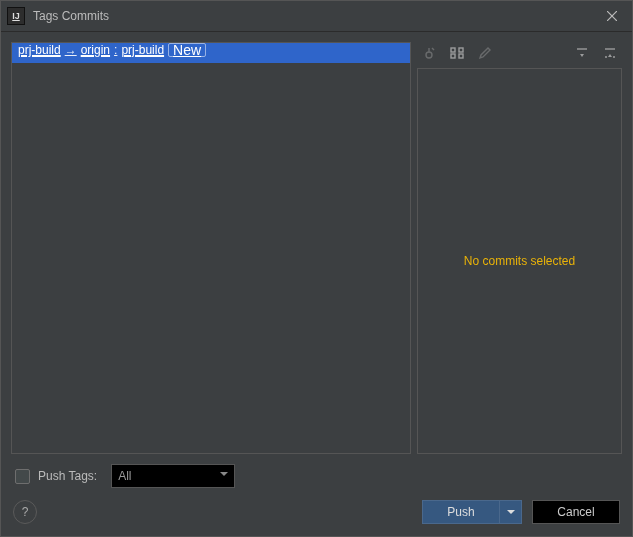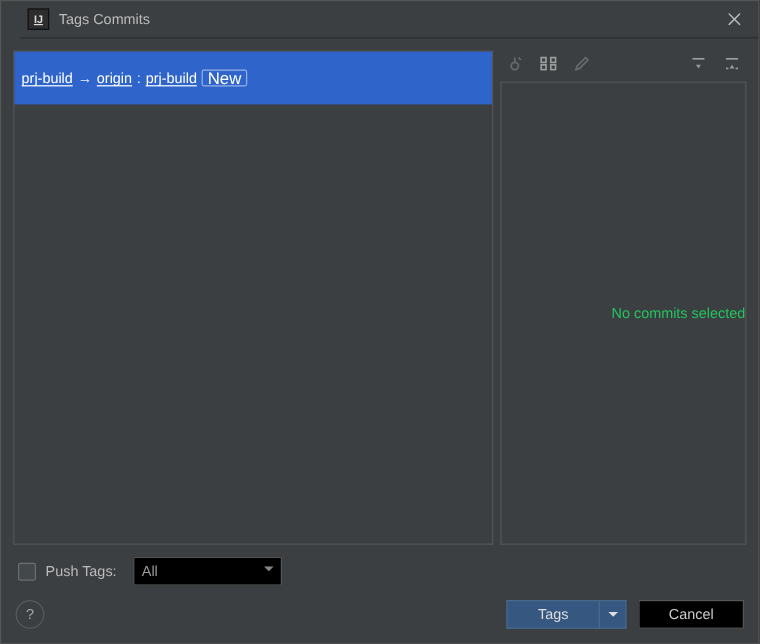--- a/index.html
+++ b/index.html
@@ -17,21 +17,20 @@
     box-sizing:border-box;
     display:flex;flex-direction:column;
     position:relative;
   }
   
   .titlebar{
     height:30px;
     display:flex;align-items:center;
     padding:0 6px;
     border-bottom:1px solid #2b2b2b;
-    margin-left:16px;
   }
   .app-icon{
     width:16px;height:16px;
     background:#2d2d2d;
     border:1px solid #111;
     display:flex;align-items:center;justify-content:center;
     font-size:9px;font-weight:bold;color:#ddd;
     margin-right:8px;
     text-decoration:underline;
   }
@@ -53,24 +52,25 @@
     width:398px;
     border:1px solid #555;
     background:#3c3f41;
     display:flex;flex-direction:column;
     position:relative;
   }
   .branch-row{
     height:20px;
     background:#2f65ca;
     color:#ffffff;
-    display:flex;align-items:center;
-    padding:12px 6px;
+    display:flex;align-items:flex-start;
+    padding:0 6px;
     font-size:12px;
     gap:4px;
+    text-decoration:underline;
   }
   .branch-row .underline{text-decoration:underline;text-underline-offset:2px;}
   .branch-row .arrow{opacity:.9;}
   .branch-row .colon{opacity:.9;}
   .new-badge{
     font-size:14px;
     padding:0 4px;
     border:1px solid rgba(255,255,255,.5);
     border-radius:2px;
     color:#fff;
@@ -97,22 +97,22 @@
   .tool-btn{
     width:16px;height:16px;
     display:flex;align-items:center;justify-content:center;
     opacity:.75;
   }
   .tool-btn.disabled{opacity:.35;}
   .tool-btn svg{width:14px;height:14px;stroke:#bbbbbb;fill:none;stroke-width:1.4;}
   .right-body{
     flex:1;
     border:1px solid #555;
-    display:flex;align-items:center;justify-content:flex-end;
-    color:#22c55e;
+    display:flex;align-items:center;justify-content:center;
+    color:#eab308;
     font-size:12px;
   }
   
   .footer-opts{
     display:flex;align-items:center;
     padding:10px 14px 6px 14px;
     gap:8px;
     text-align:right;
   }
   .checkbox{
@@ -266,21 +266,21 @@
     <div class="select">
       <span>All</span>
       <div class="caret"></div>
     </div>
   </div>
 
   <div class="footer-buttons">
     <div class="help-btn">?</div>
     <div class="btn-spacer"></div>
     <div class="push-grp">
-      <div class="btn primary">Tags</div>
+      <div class="btn primary">Push</div>
       <div class="btn primary-drop">
         <div class="tri"></div>
       </div>
     </div>
     <div class="btn secondary">Cancel</div>
   </div>
 
 </div>
 
 </body></html>

